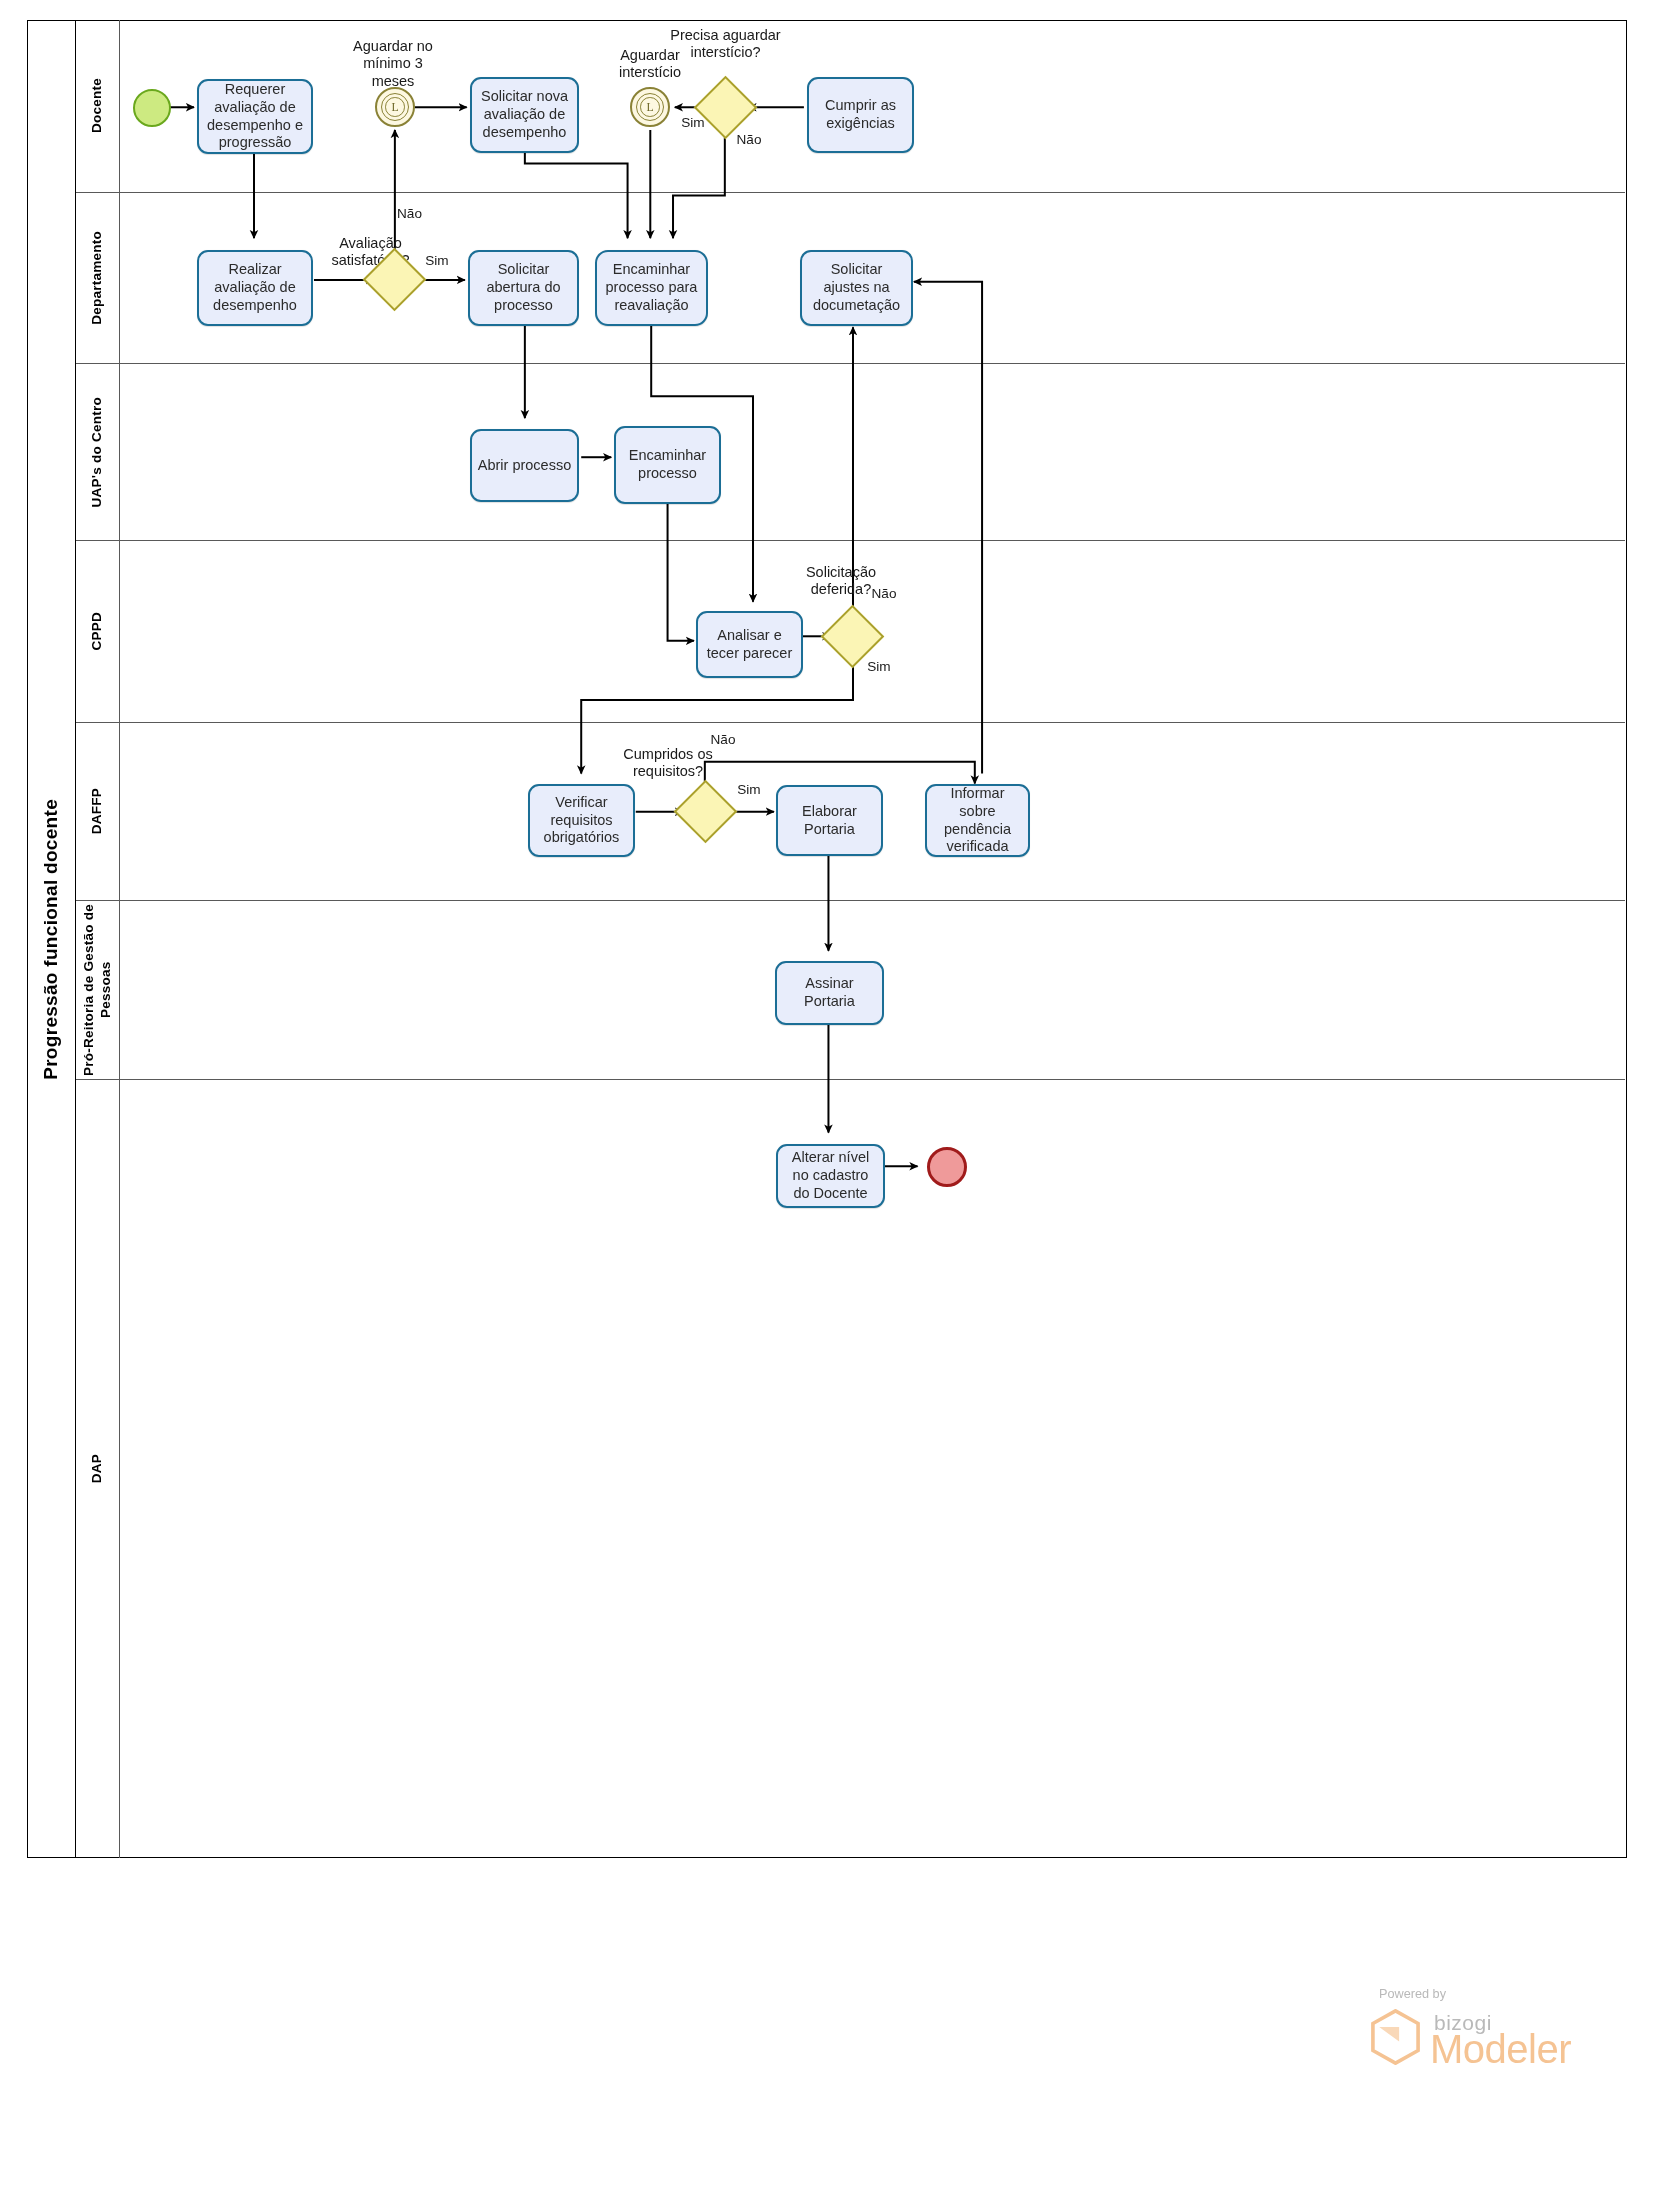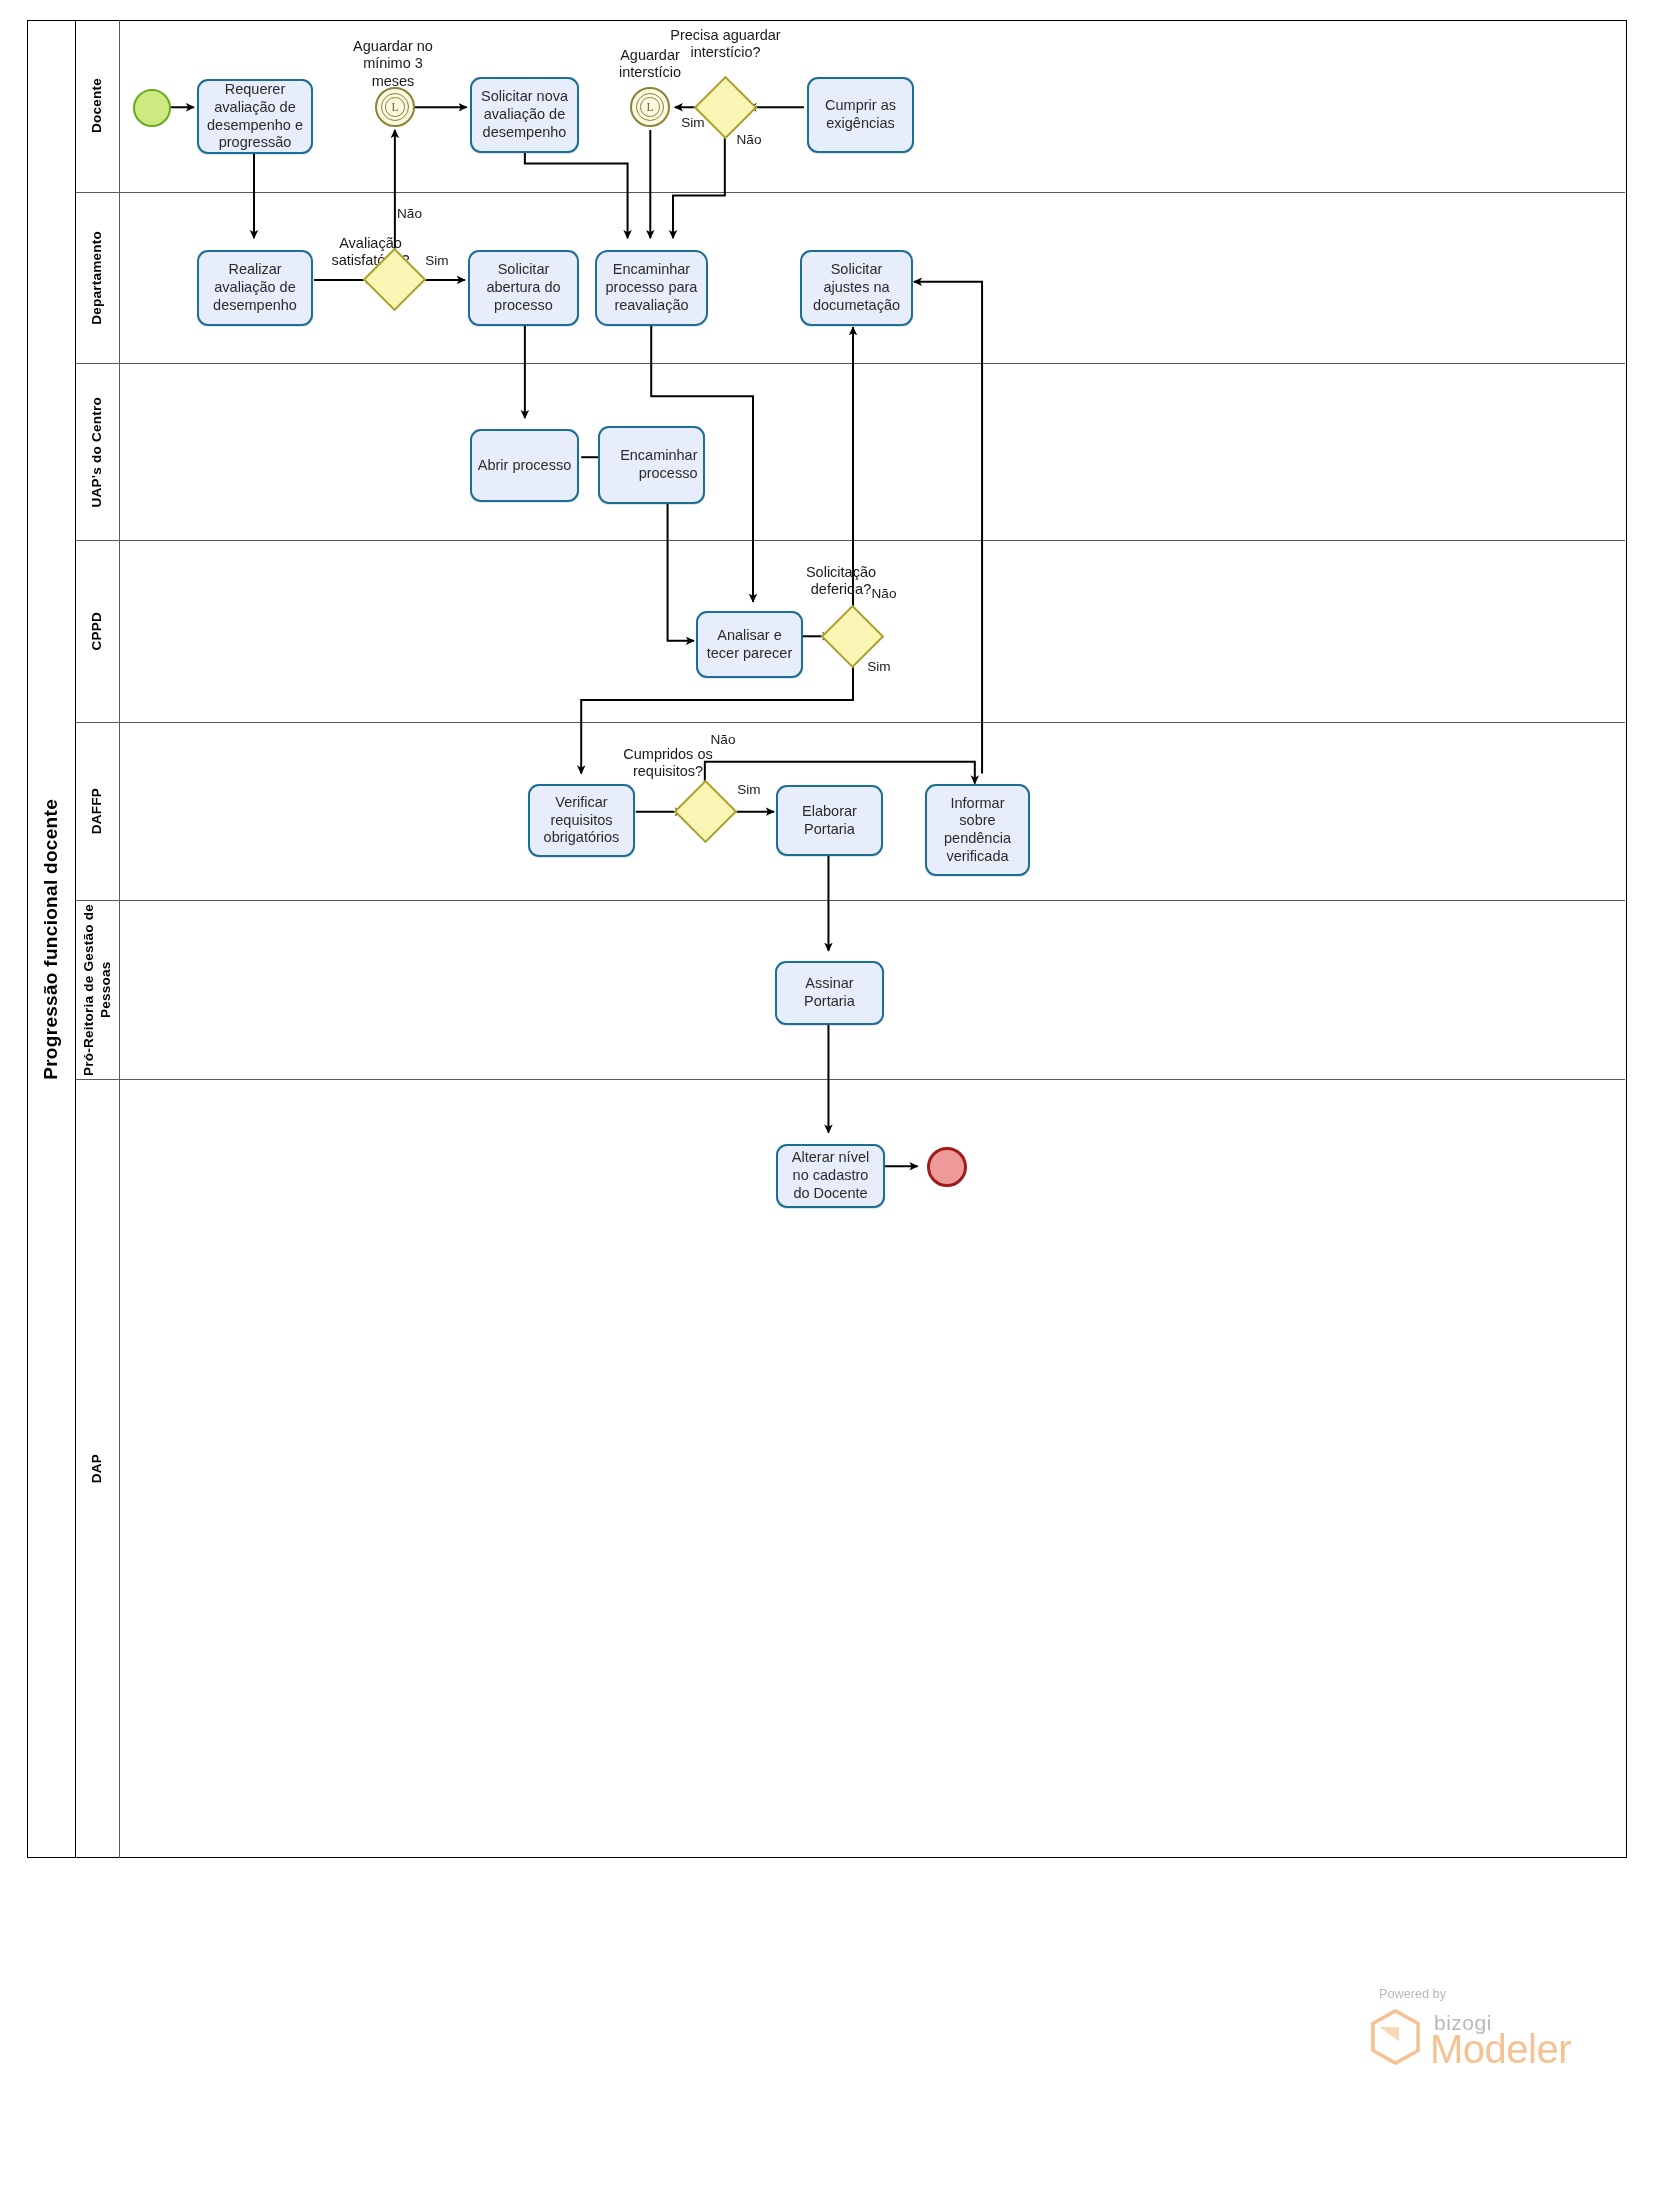--- a/index.html
+++ b/index.html
@@ -342,39 +342,39 @@
   <div class="lbl small" style="left:417px; top:253px; width:40px;">Sim</div>
 
   <div class="task" style="left:468px; top:242px; width:111px; height:76px;">Solicitar abertura do processo</div>
 
   <div class="task" style="left:595px; top:242px; width:113px; height:76px;border-radius:13px;">Encaminhar processo para reavaliação</div>
 
   <div class="task" style="left:800px; top:242px; width:113px; height:76px;">Solicitar ajustes na documetação</div>
 
   <div class="task" style="left:470px; top:421px; width:109px; height:73px;">Abrir processo</div>
 
-  <div class="task" style="left:598px; top:418px; width:107px; height:78px;text-align:right;">Encaminhar processo</div>
+  <div class="task" style="left:614px; top:418px; width:107px; height:78px;">Encaminhar processo</div>
 
   <div class="task" style="left:696px; top:603px; width:107px; height:67px;">Analisar e tecer parecer</div>
 
   <div class="lbl" style="left:782px; top:564px; width:118px;">Solicitação deferida?</div>
   <div class="gateway" style="left:830px; top:614px; width:45px; height:45px;"></div>
   <div class="lbl small" style="left:864px; top:586px; width:40px;">Não</div>
   <div class="lbl small" style="left:859px; top:659px; width:40px;">Sim</div>
 
   <div class="task" style="left:528px; top:776px; width:107px; height:73px;">Verificar requisitos obrigatórios</div>
 
   <div class="lbl" style="left:617px; top:746px; width:102px;">Cumpridos os requisitos?</div>
   <div class="gateway" style="left:683px; top:789px; width:45px; height:45px;"></div>
   <div class="lbl small" style="left:703px; top:732px; width:40px;">Não</div>
   <div class="lbl small" style="left:729px; top:782px; width:40px;">Sim</div>
 
   <div class="task" style="left:776px; top:777px; width:107px; height:71px;">Elaborar Portaria</div>
 
-  <div class="task" style="left:925px; top:776px; width:105px; height:92px;">Informar sobre pendência verificada</div>
+  <div class="task" style="left:925px; top:776px; width:105px; height:73px;">Informar sobre pendência verificada</div>
 
   <div class="task" style="left:775px; top:953px; width:109px; height:64px;">Assinar Portaria</div>
 
   <div class="task" style="left:776px; top:1136px; width:109px; height:64px;">Alterar nível no cadastro do Docente</div>
 
   <div class="event-end" style="left:927px; top:1147px; width:40px; height:40px;"></div>
 
   <div class="logo">
     <div class="powered">Powered by</div>
     <svg class="hex" viewBox="0 0 56 62">

